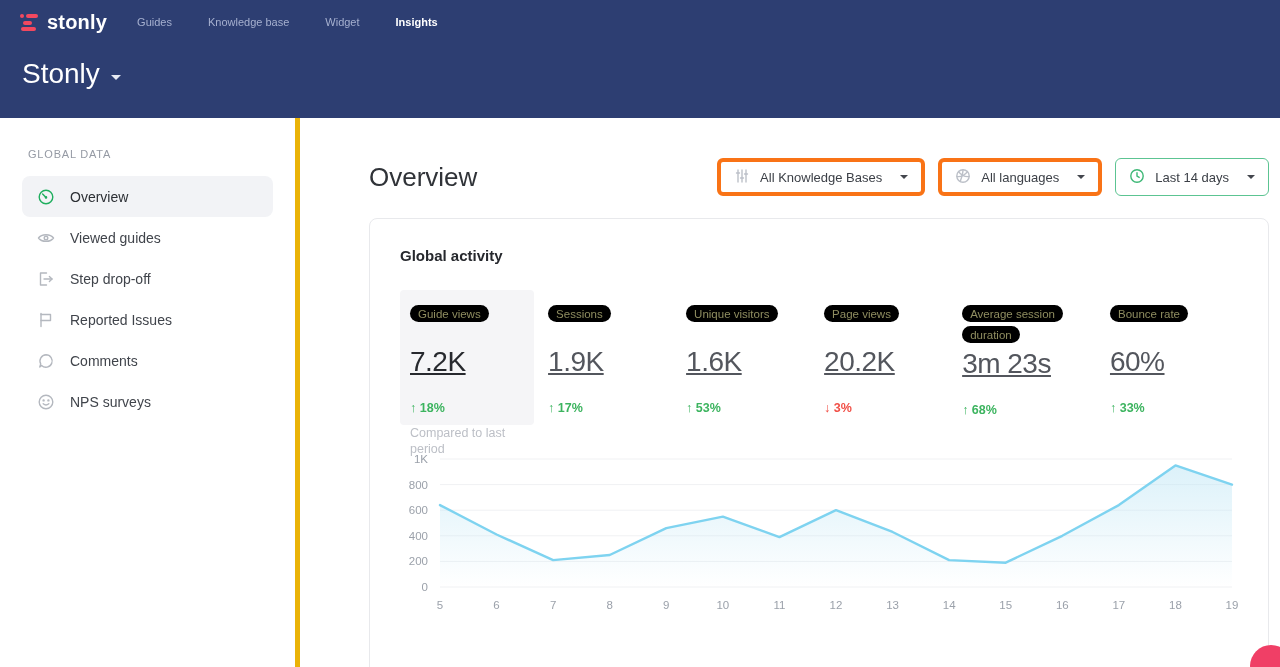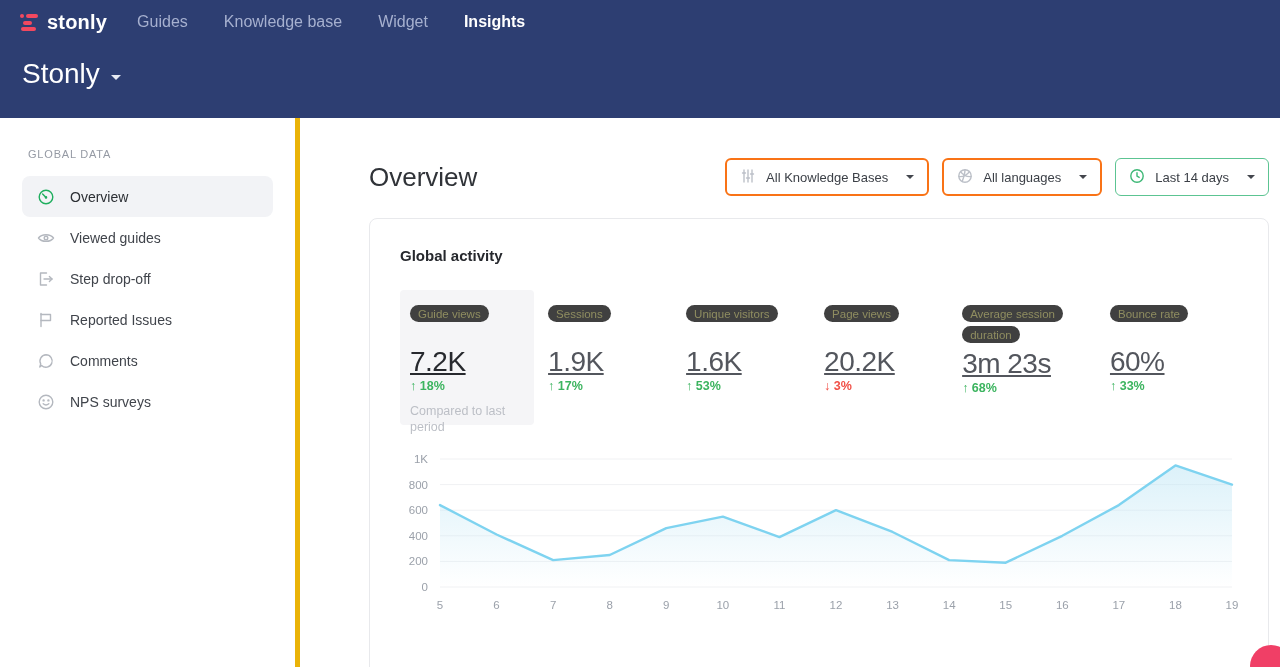--- a/index.html
+++ b/index.html
@@ -10,21 +10,21 @@
   .topbar { background:#2d3e72; height:118px; padding:0 20px; position:relative; }
   .nav-row { display:flex; align-items:center; height:40px; padding-top:4px; }
   .logo { display:flex; align-items:center; gap:7px; margin-right:30px; cursor:pointer; }
   .logo-mark { width:20px; height:18px; position:relative; }
   .logo-mark i { position:absolute; background:#f2485f; height:4px; border-radius:2px; display:block; }
   .logo-mark i.b1d { left:0;  top:1px;  width:4px; }
   .logo-mark i.b1  { left:6px; top:1px;  width:12px; }
   .logo-mark i.b2  { left:3px; top:7.5px; width:9px; }
   .logo-mark i.b3  { left:1px; top:14px; width:15px; }
   .logo-text { color:#fff; font-size:20px; font-weight:bold; letter-spacing:.2px; }
-  .nav-item { color:#a6b0cf; font-size:16px; margin-right:36px; cursor:pointer; }
+  .nav-item { color:#a6b0cf; font-size:11px; margin-right:36px; cursor:pointer; }
   .nav-item.active { color:#fff; font-weight:bold; }
   .workspace-row { display:flex; align-items:center; gap:12px; padding:18px 0 0 2px; }
   .workspace-title { color:#fff; font-size:28px; font-weight:400; cursor:pointer; display:flex; align-items:center; gap:11px; }
   .caret-w { width:0; height:0; border-left:5px solid transparent; border-right:5px solid transparent;
     border-top:5px solid #e7eaf3; margin-top:6px; }
 
   
   .content { display:flex; height:549px; background:#fff; }
   .sidebar { width:300px; border-right:5px solid #eab308; padding-top:30px; flex-shrink:0; }
   .side-label { padding:0 28px; font-size:11px; color:#959aa4; letter-spacing:.8px; margin-bottom:16px; }
@@ -32,42 +32,42 @@
     padding:0 15px; border-radius:8px; font-size:14px; color:#40444b; cursor:pointer; }
   .side-item.active { background:#f2f3f6; color:#2c2f34; }
   .side-icon { width:18px; height:18px; display:flex; align-items:center; }
   .side-icon svg { stroke:#b4b8bf; fill:none; stroke-width:1.4; stroke-linecap:round; stroke-linejoin:round; }
   .side-item.active .side-icon svg { stroke:#1fae5e; }
 
   .main { flex:1; padding:40px 10px 0 69px; }
   .main-header { width:900px; display:flex; justify-content:space-between; align-items:center; }
   .page-title { font-size:26px; color:#303338; font-weight:400; }
   .filters { display:flex; gap:13px; }
-  .filter-btn { height:38px; background:#fff; border:2px solid #f97316; border-radius:6px;
+  .filter-btn { height:38px; background:#fff; border:4px solid #f97316; border-radius:6px;
     display:flex; align-items:center; gap:10px; padding:0 13px; font-size:13px; color:#3c4047; cursor:pointer; }
   .filter-btn.accent { border:1px solid #5cc492; }
   .filter-btn svg { stroke:#bcc0c8; fill:none; stroke-width:1.4; stroke-linecap:round; }
   .filter-btn.accent svg { stroke:#3eb877; }
   .filter-label { margin-right:8px; white-space:nowrap; }
   .caret-d { width:0; height:0; border-left:4px solid transparent; border-right:4px solid transparent;
     border-top:4.5px solid #43464d; margin-left:auto; }
 
   
   .card { width:900px; height:504px; margin-top:22px; border:1px solid #e8e9ec; border-radius:8px;
     padding:28px 30px; background:#fff; }
   .card-title { font-size:15px; font-weight:bold; color:#26282d; }
   .metrics { display:flex; margin-top:26px; height:135px; }
   .metric { width:140px; padding:12px 10px; }
   .metric.selected { background:#f5f5f7; border-radius:4px; width:136px; margin-right:4px; }
   .label-area { min-height:40px; max-width:116px; line-height:19px; }
-  .pill { background:#404040; color:#8f8d60; font-size:11.5px; padding:2.5px 8px; border-radius:9px;
+  .pill { background:#000000; color:#8f8d60; font-size:11.5px; padding:2.5px 8px; border-radius:9px;
     -webkit-box-decoration-break:clone; box-decoration-break:clone; }
   .metric-value { font-size:28px; color:#53565d; letter-spacing:-.5px; margin-top:4px;text-decoration:underline; }
   .metric.selected .metric-value { color:#27292e; }
-  .metric-change { font-size:12.5px; margin-top:1px; font-weight:bold; }
+  .metric-change { font-size:12.5px; margin-top:23px; font-weight:bold; }
   .metric-change.up { color:#3cb45f; }
   .metric-change.down { color:#f14f46; }
   .metric-note { font-size:12.5px; color:#bcbfc6; margin-top:10px; line-height:16px; max-width:105px; }
 
   .chart-wrap { margin-top:22px; }
   .chart-wrap text { font-family:"Liberation Sans","DejaVu Sans",sans-serif; }
 
   .chat-launcher { position:fixed; right:-12px; bottom:-20px; width:42px; height:42px;
     border-radius:50%; background:#f03f66; cursor:pointer; }
 </style>

